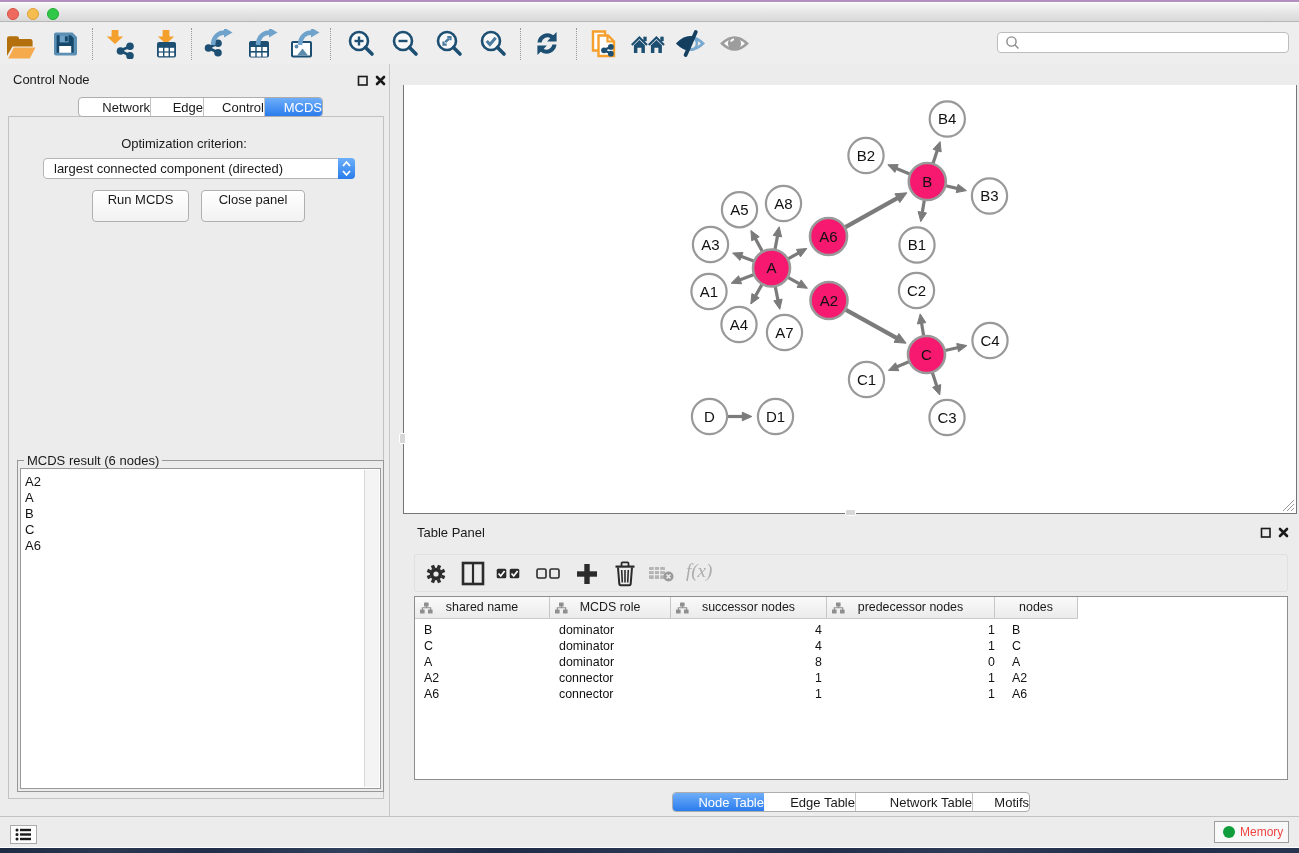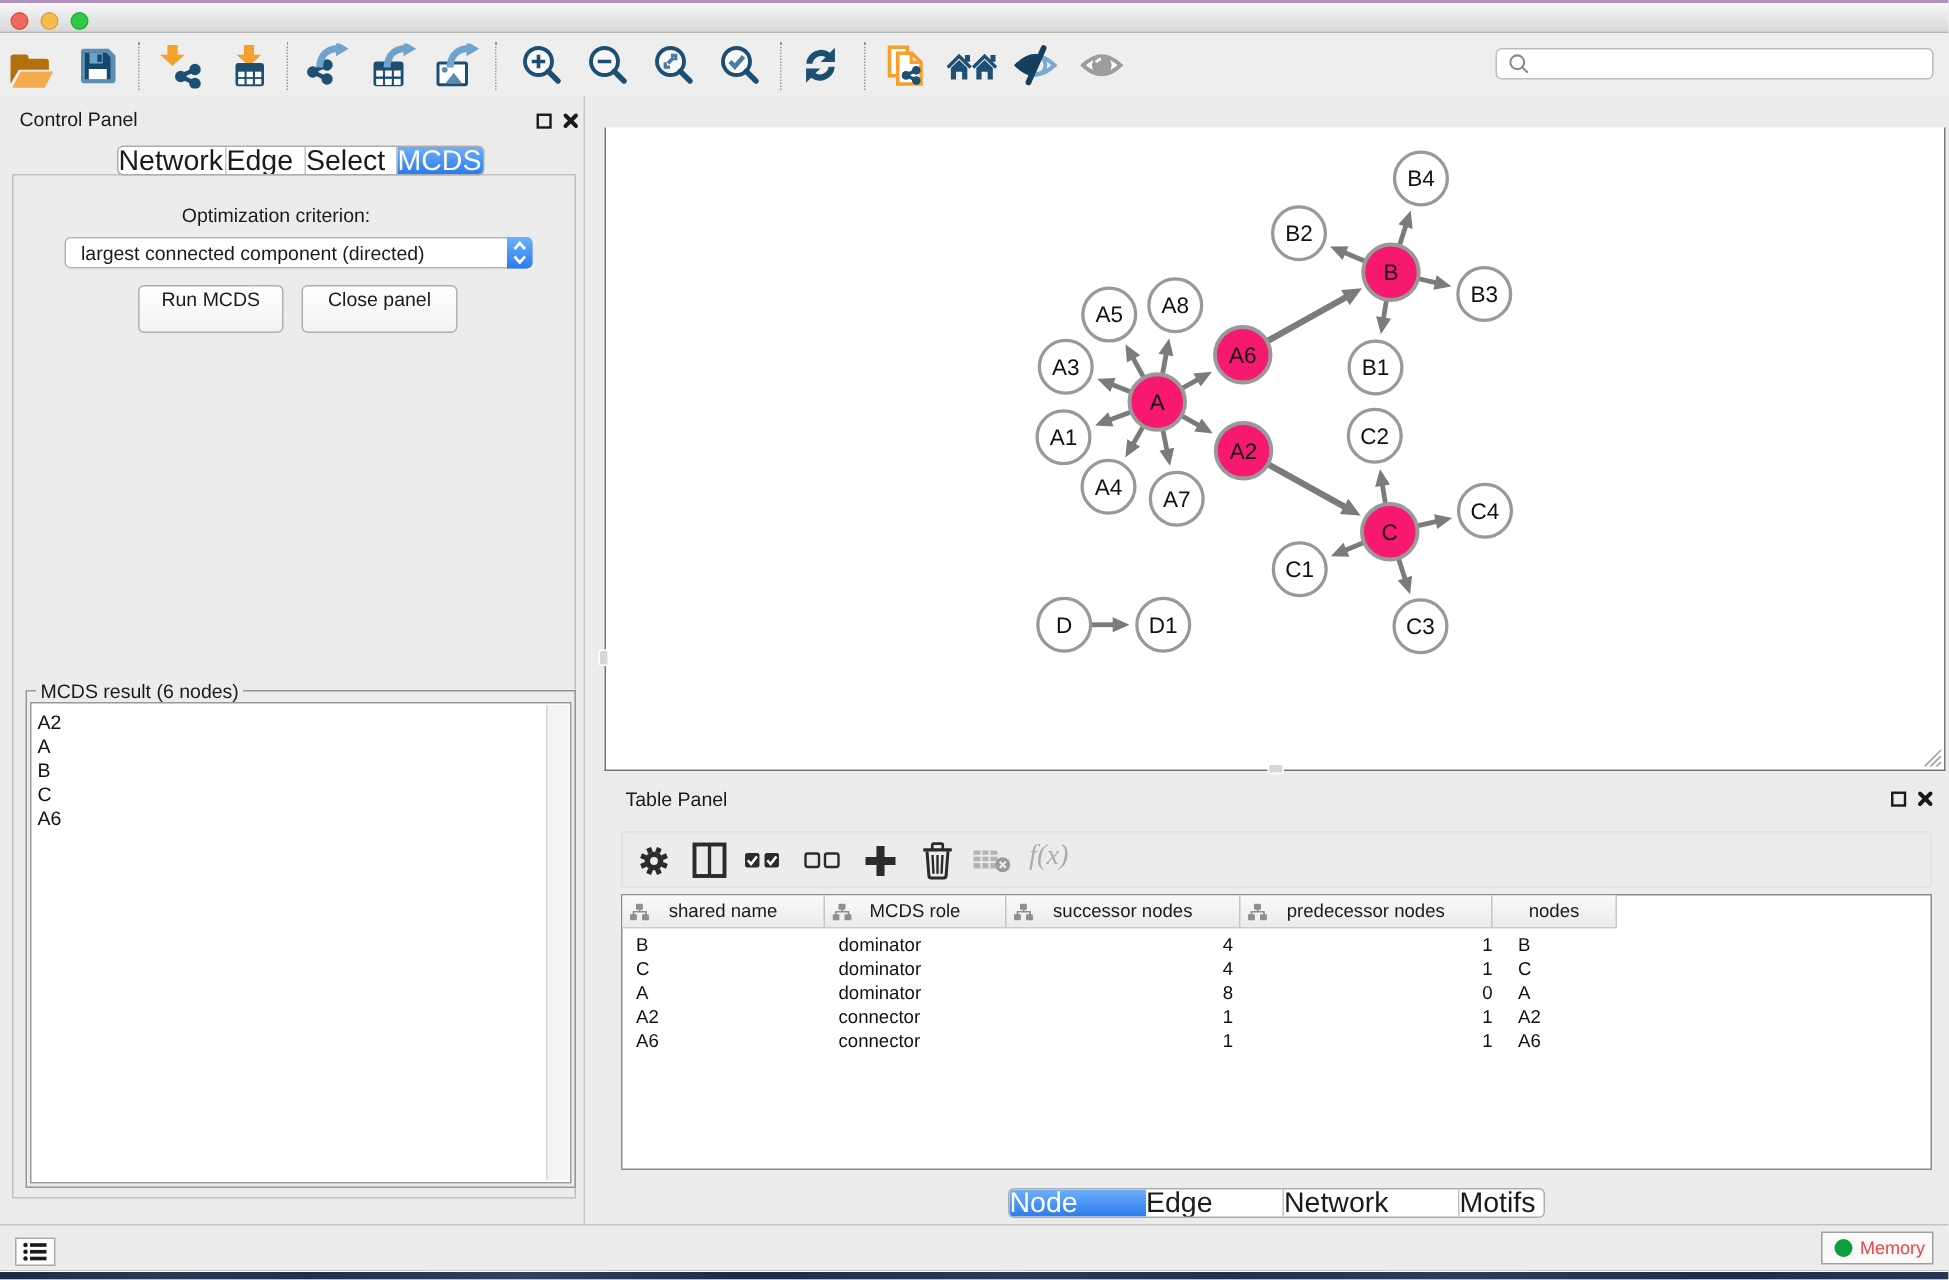--- a/index.html
+++ b/index.html
@@ -8,21 +8,21 @@
 #titlebar{left:0;top:0;width:1299px;height:22px;background:linear-gradient(#f7f7f7,#d8d8d8);border-bottom:1px solid #b8b8b8;border-top:2px solid #b18fbe;box-shadow:inset 0 1px 0 #fdfdfd}
 #titlebar .tt{width:100%;text-align:center;font-size:14px;color:#3c3c3c;line-height:19px}
 #toolbar{left:0;top:23px;width:1299px;height:41px;background:#eeeeee}
 .sep{position:absolute;top:5px;height:32px;width:0;border-left:1px dotted #9a9a9a}
 .ticon{position:absolute;top:6px}
 #searchbox{position:absolute;left:997px;top:9px;width:292px;height:21px;background:#fff;border:1px solid #bdbdbd;border-radius:4px}
 
 #cp{left:0;top:64px;width:390px;height:752px;background:#ececec;border-right:1px solid #c7c7c7}
 #cp .hdr{position:absolute;left:13px;top:8px;font-size:13px;color:#1a1a1a}
 .segs{position:absolute;display:flex;height:20px;border:1px solid #adadad;border-radius:4px;background:#fff;overflow:hidden}
-.seg{font-size:19px;color:#1a1a1a;text-align:left;line-height:19px;border-right:1px solid #c3c3c3}
+.seg{font-size:13px;color:#1a1a1a;text-align:right;line-height:19px;border-right:1px solid #c3c3c3}
 .seg:last-child{border-right:none}
 .seg.sel{background:linear-gradient(#6faef9,#2a7ced);color:#fff;border-right:none}
 #cptabs{left:78px;top:33px}
 #cpborder{position:absolute;left:8px;top:52px;width:376px;height:683px;border:1px solid #c2c2c2}
 #optlabel{position:absolute;left:0;top:72px;width:368px;text-align:center;font-size:13px;color:#1a1a1a}
 #combo{position:absolute;left:43px;top:94px;width:312px;height:21px;background:#fff;border:1px solid #b5b5b5;border-radius:4px;font-size:13px;line-height:19px;color:#1a1a1a;padding-left:10px}
 #combo .spin{position:absolute;right:-1px;top:-1px;width:17px;height:21px;border-radius:0 4px 4px 0;background:linear-gradient(#6db0fa,#2a7ced)}
 .btn{position:absolute;height:32px;background:linear-gradient(#ffffff,#f2f2f2);border:1px solid #b0b0b0;border-radius:4px;font-size:13px;color:#1a1a1a;text-align:center;line-height:18px}
 #groupbox{position:absolute;left:17px;top:396px;width:367px;height:332px;border:1px solid #979797}
 #grouplab{position:absolute;left:24px;top:389px;background:#ececec;padding:0 3px;font-size:13px;color:#1a1a1a}
@@ -224,30 +224,30 @@
         </g>
       </svg></div>
   <div id="searchbox">
       <svg width="18" height="18" style="position:absolute;left:6px;top:1px">
         <circle cx="7.5" cy="7.5" r="4.6" fill="none" stroke="#8a8a8a" stroke-width="1.4"></circle>
         <line x1="10.8" y1="10.8" x2="14.5" y2="14.5" stroke="#8a8a8a" stroke-width="1.4"></line>
       </svg>
     </div>
 </div>
 <div class="abs" id="cp">
-  <div class="hdr">Control Panel</div>
+  <div class="hdr">Control Node</div>
 <svg width="30" height="12" style="position:absolute;left:357px;top:11px">
       <rect x="1.5" y="1.5" width="8.5" height="8.5" fill="none" stroke="#1a1a1a" stroke-width="1.6"></rect>
       <path d="M20 2 L27 9 M27 2 L20 9" stroke="#1a1a1a" stroke-width="2.6" stroke-linecap="round"></path>
     </svg>
   <div id="cpborder"></div>
   <div class="segs" id="cptabs">
     <div class="seg" style="width:72px">Network</div>
     <div class="seg" style="width:53px">Edge</div>
-    <div class="seg" style="width:61px">Select</div>
+    <div class="seg" style="width:61px">Control</div>
     <div class="seg sel" style="width:57px">MCDS</div>
   </div>
   <div id="optlabel">Optimization criterion:</div>
   <div id="combo">largest connected component (directed)<div class="spin"><svg width="17" height="21">
           <path d="M5 8 L8.5 4 L12 8" fill="none" stroke="#fff" stroke-width="1.8"></path>
           <path d="M5 13 L8.5 17 L12 13" fill="none" stroke="#fff" stroke-width="1.8"></path>
         </svg></div></div>
   <div class="btn" style="left:92px;top:126px;width:97px">Run MCDS</div>
   <div class="btn" style="left:201px;top:126px;width:104px">Close panel</div>
   <div id="groupbox">

